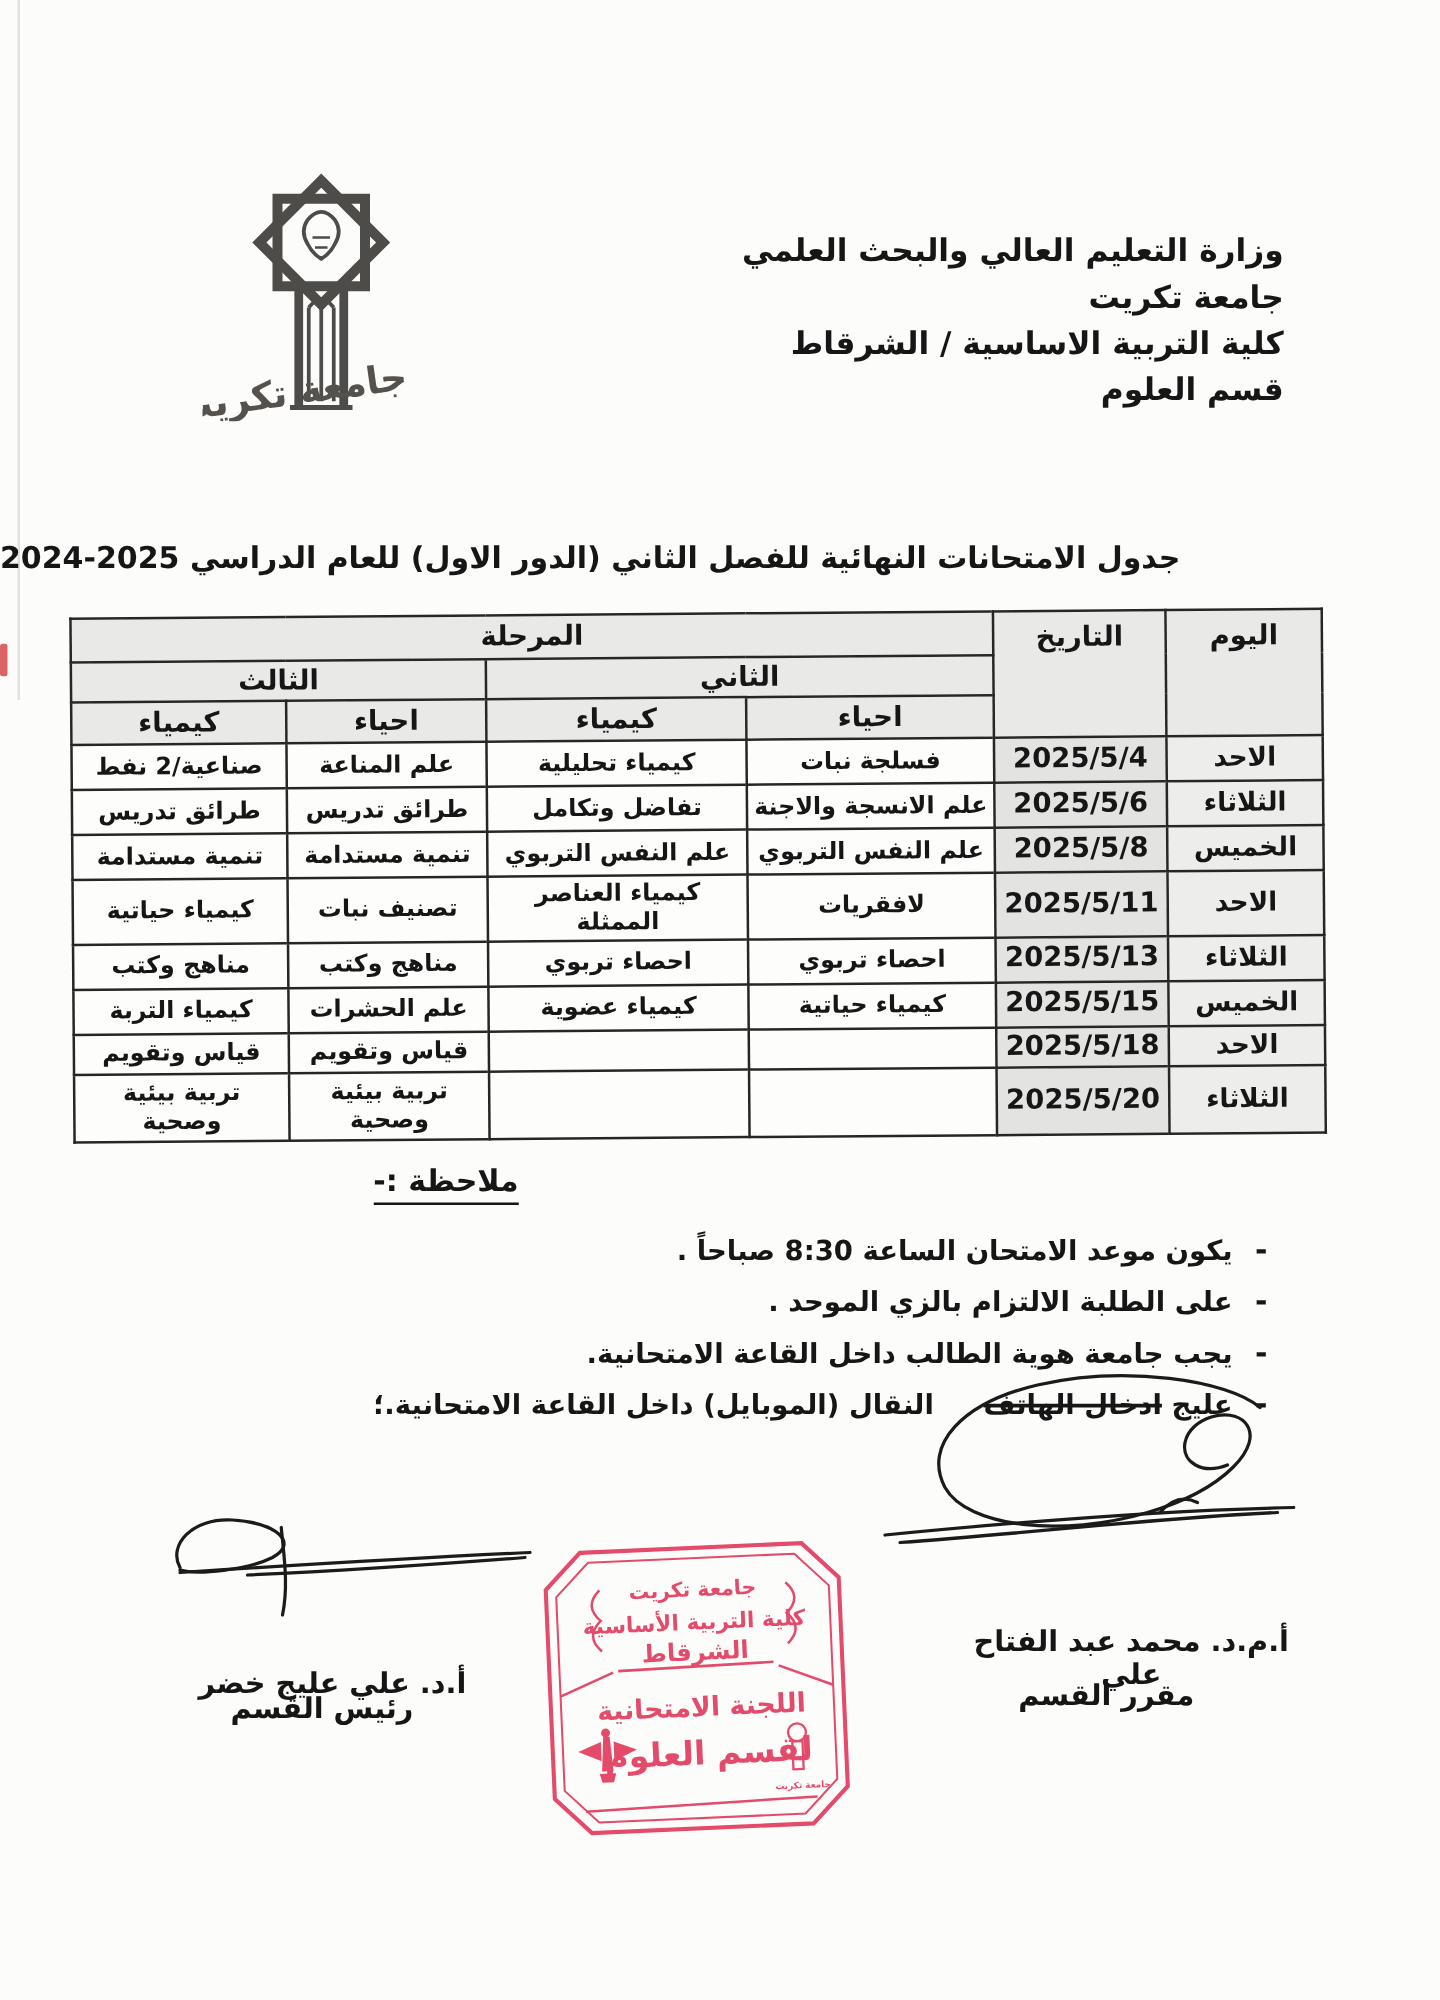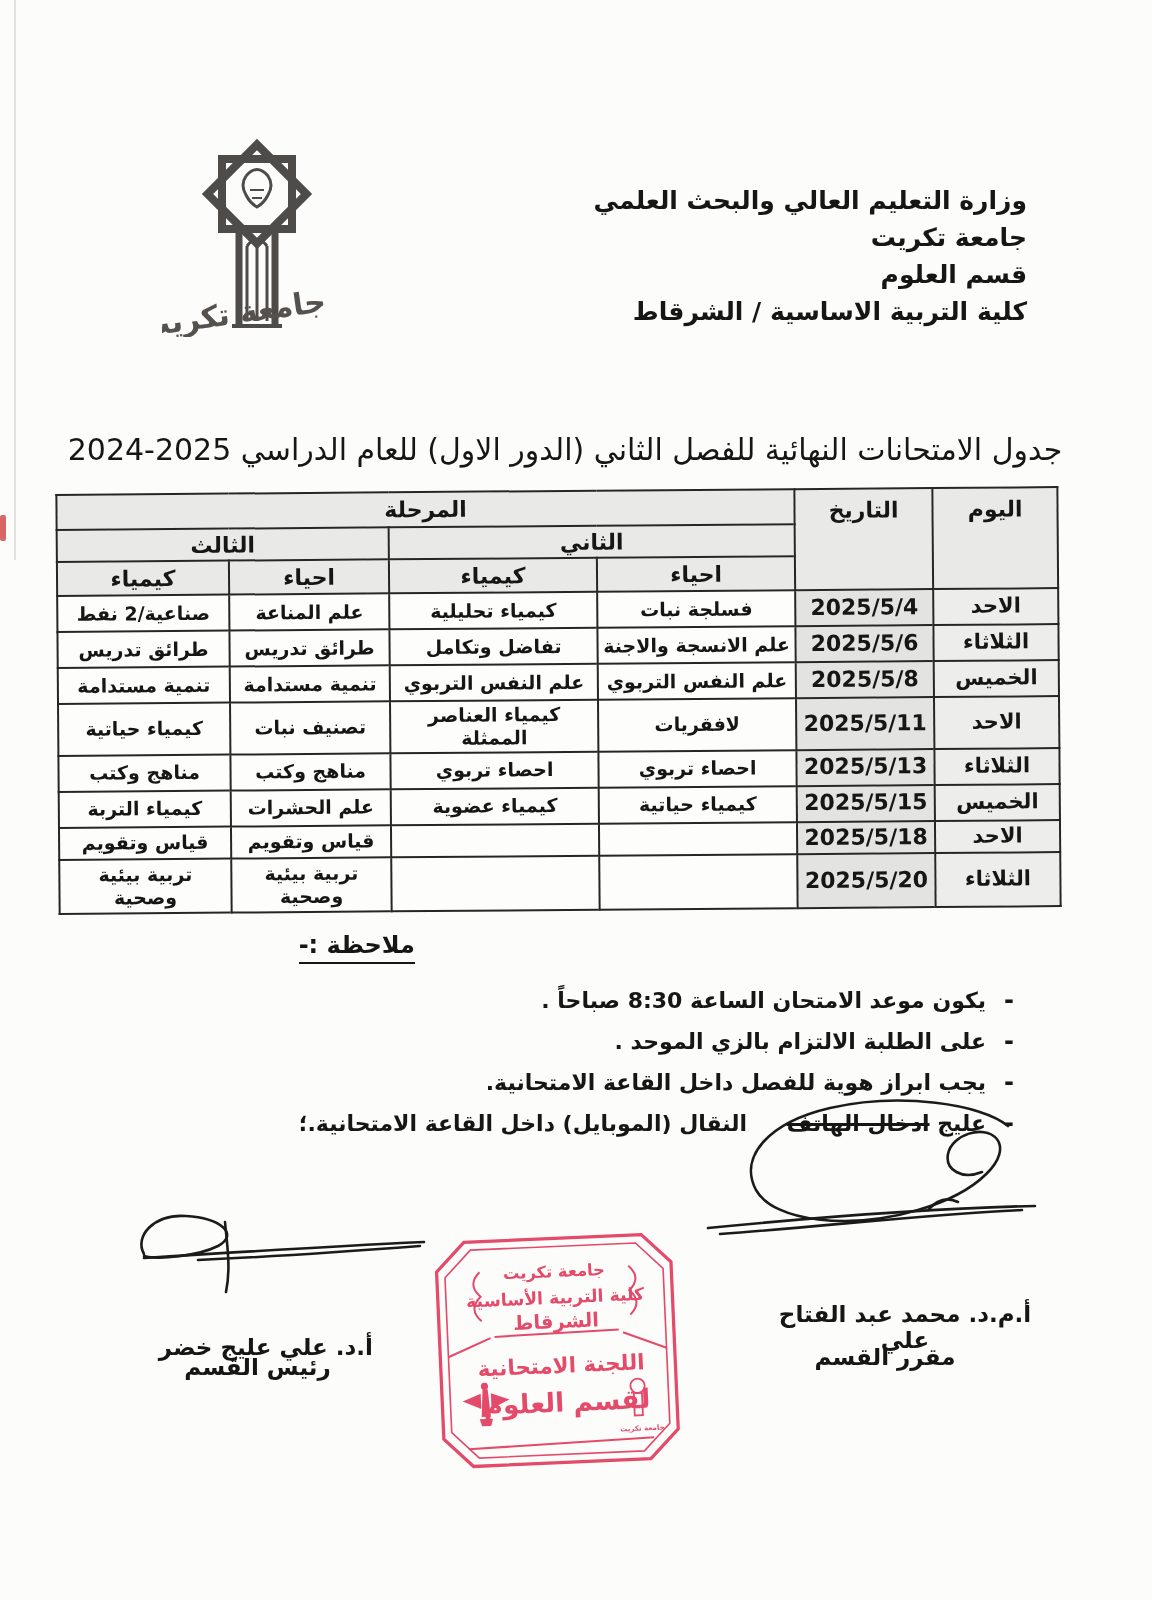--- a/index.html
+++ b/index.html
@@ -11,22 +11,22 @@
   
   .edge-line{position:absolute;left:14px;top:0;width:2px;height:560px;background:#d8d6d4;opacity:.7;}
   .red-mark{position:absolute;left:0;top:515px;width:6px;height:26px;background:#d44a4a;border-radius:2px;opacity:.85;}
 
   
   .hdr-text{position:absolute;right:125px;top:182px;width:460px;direction:rtl;text-align:right;
     font-weight:700;font-size:25px;line-height:37px;}
   .logo{position:absolute;left:162px;top:132px;}
 
   
-  .doc-title{position:absolute;top:432px;left:0;width:1130px;text-align:center;direction:rtl;
-    font-weight:400;font-size:30px;}
+  .doc-title{position:absolute;top:432px;left:0;width:1130px;text-align:left;direction:rtl;
+    font-weight:700;font-size:24px;}
 
   
   .tbl-wrap{position:absolute;left:57px;top:490px;transform:rotate(-0.45deg);}
   table{border-collapse:collapse;direction:rtl;table-layout:fixed;width:1001px;}
   th,td{border:2px solid #262626;font-weight:700;text-align:center;vertical-align:middle;
     padding:2px 4px;overflow:hidden;}
   th{background:#e9e9e8;font-size:22px;}
   th.corner{vertical-align:top;padding-top:8px;}
   td{font-size:19px;background:#fdfdfc;line-height:1.2;}
   td.daycell{background:#ededec;font-size:21px;}
@@ -70,22 +70,22 @@
         <path stroke-width="3" d="M85 114 q10 -13 20 0"></path>
         <path stroke-width="4" d="M70 194 h50"></path>
       </g>
       <text x="72" y="192" text-anchor="middle" font-size="30" font-weight="bold" fill="#55524e" transform="rotate(-8 72 192)">جامعة تكريت</text>
     </svg>
   </div>
 
   <div class="hdr-text">
     <div>وزارة التعليم العالي والبحث العلمي</div>
     <div>جامعة تكريت</div>
+    <div>كلية التربية الاساسية / الشرقاط</div>
     <div>قسم العلوم</div>
-    <div>كلية التربية الاساسية / الشرقاط</div>
   </div>
 
   <div class="doc-title">جدول الامتحانات النهائية للفصل الثاني (الدور الاول)  للعام الدراسي 2025-2024</div>
 
   <div class="tbl-wrap">
     <table>
       <colgroup>
         <col style="width:125px">
           <col style="width:138px">
           <col style="width:198px">
@@ -184,21 +184,21 @@
     <div class="note-row" style="margin-top:22px;">
       <span class="note-dash">-</span>
       <span>يكون موعد الامتحان الساعة 8:30 صباحاً .</span>
     </div>
     <div class="note-row">
       <span class="note-dash">-</span>
       <span>على الطلبة الالتزام بالزي الموحد .</span>
     </div>
     <div class="note-row">
       <span class="note-dash">-</span>
-      <span>يجب ابراز هوية للفصل داخل القاعة الامتحانية.</span>
+      <span>يجب جامعة هوية الطالب داخل القاعة الامتحانية.</span>
     </div>
     <div class="note-row">
       <span class="note-dash">-</span>
       <span><span>عليج </span><span class="struck">ادخال الهاتف</span><span> النقال (الموبايل)  داخل القاعة الامتحانية.؛</span></span>
     </div>
   </div>
 
   <div class="sig" style="left:690px;top:1098px;">
     <svg width="360" height="150" viewBox="0 0 360 150">
       <path d="M318 28 C 292 6, 210 -6, 140 10 C 80 24, 48 58, 66 92 C 84 124, 160 132, 228 112 C 290 94, 322 58, 306 40 C 294 27, 262 36, 258 56 C 255 72, 272 82, 292 74"></path>

